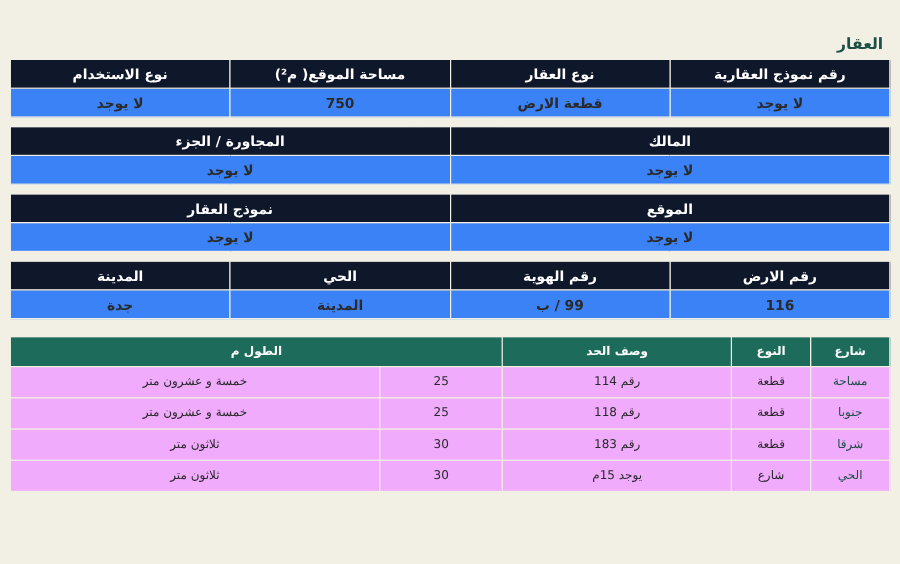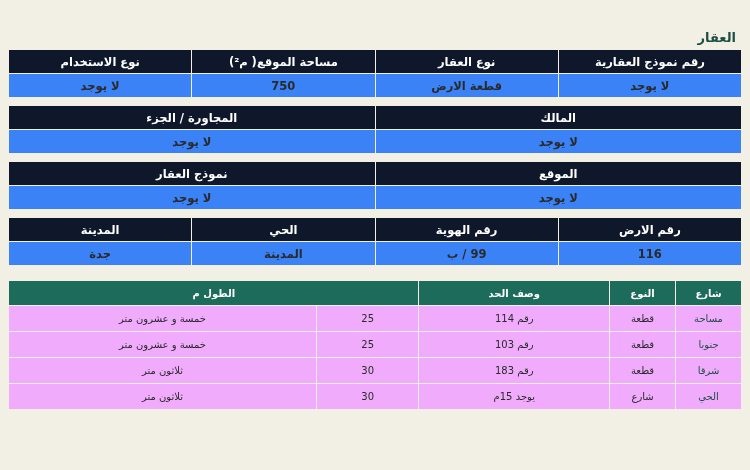--- a/index.html
+++ b/index.html
@@ -220,21 +220,21 @@
       <tr>
         <td class="lbl">مساحة</td>
         <td>قطعة</td>
         <td>رقم 114</td>
         <td>25</td>
         <td>خمسة و عشرون متر</td>
       </tr>
       <tr>
         <td class="lbl">جنوبا</td>
         <td>قطعة</td>
-        <td>رقم 103</td>
+        <td>رقم 118</td>
         <td>25</td>
         <td>خمسة و عشرون متر</td>
       </tr>
       <tr>
         <td class="lbl">شرقا</td>
         <td>قطعة</td>
         <td>رقم 183</td>
         <td>30</td>
         <td>ثلاثون متر</td>
       </tr>

